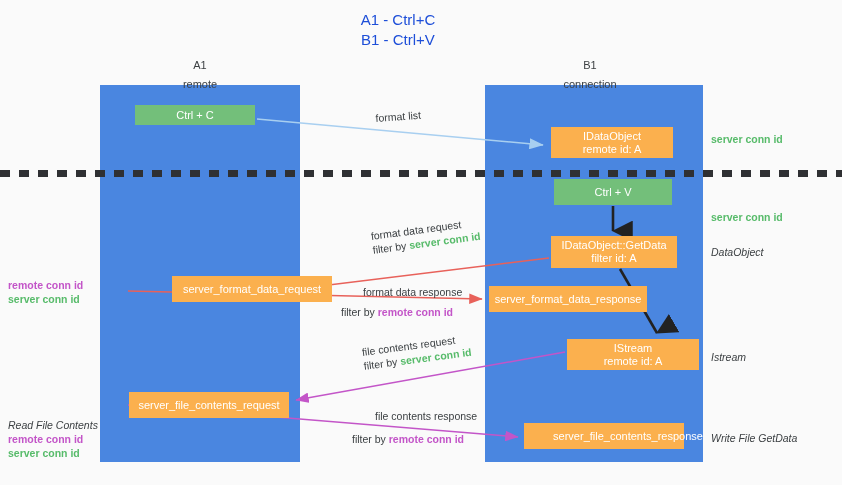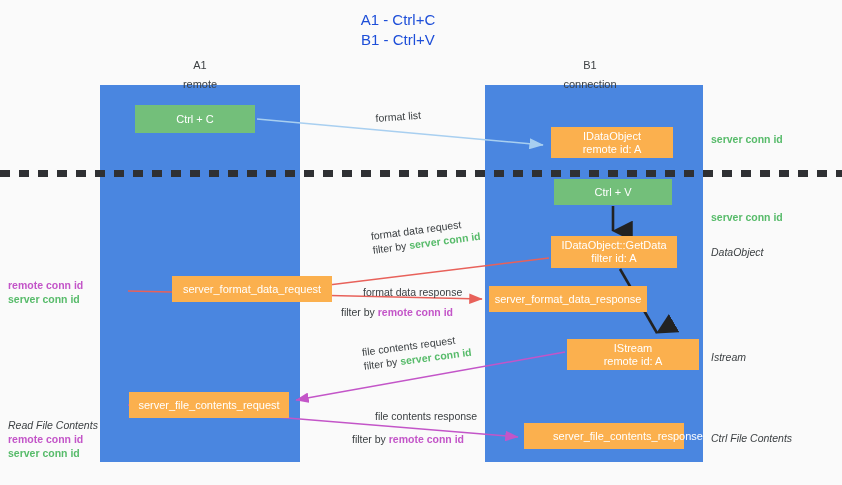--- a/index.html
+++ b/index.html
@@ -41,21 +41,21 @@
   
   .box{
     box-sizing:border-box;
     display:flex;align-items:center;justify-content:center;
     text-align:center;color:#ffffff;font-size:11px;line-height:13px;
     white-space:pre-line;
   }
   .green{background:#73bf7a;}
   .orange{background:#fbb04e;}
 
-  #box-ctrlc{left:135px;top:105px;width:120px;height:28px;}
+  #box-ctrlc{left:135px;top:105px;width:120px;height:20px;}
   #box-ctrlv{left:554px;top:179px;width:118px;height:26px;}
   #box-idataobject-fmt{left:551px;top:127px;width:122px;height:31px;text-align:center;}
   #box-getdata{left:551px;top:236px;width:126px;height:32px;}
   #box-fmt-resp{left:489px;top:286px;width:158px;height:26px;}
   #box-istream{left:567px;top:339px;width:132px;height:31px;}
   #box-file-resp{left:524px;top:423px;width:160px;height:26px;padding-left:48px;}
   #box-fmt-req{left:129px;top:276px;width:160px;height:26px;margin-left:43px;}
   #box-file-req{left:129px;top:392px;width:160px;height:26px;}
 
   
@@ -175,21 +175,21 @@
     <div><span>filter by </span><span class="n-green">server conn id</span></div>
   </div>
 
   <div class="abs mid" id="mid-fcresp">file contents response</div>
   <div class="abs mid" id="mid-fcresp2"><span>filter by </span><span class="n-pink">remote conn id</span></div>
 
   <div class="abs note n-green" id="note-srv-1">server conn id</div>
   <div class="abs note n-green" id="note-srv-2">server conn id</div>
   <div class="abs note n-dark" id="note-dataobject">DataObject</div>
   <div class="abs note n-dark" id="note-istream">Istream</div>
-  <div class="abs note n-dark" id="note-writefile">Ctrl File Contents</div>
+  <div class="abs note n-dark" id="note-writefile">Write File GetData</div>
 
   <div class="abs note" id="note-left-1">
     <div class="n-pink">remote conn id</div>
     <div class="n-green">server conn id</div>
   </div>
 
   <div class="abs note" id="note-left-2">
     <div class="n-dark">Read File Contents</div>
     <div class="n-pink">remote conn id</div>
     <div class="n-green">server conn id</div>

